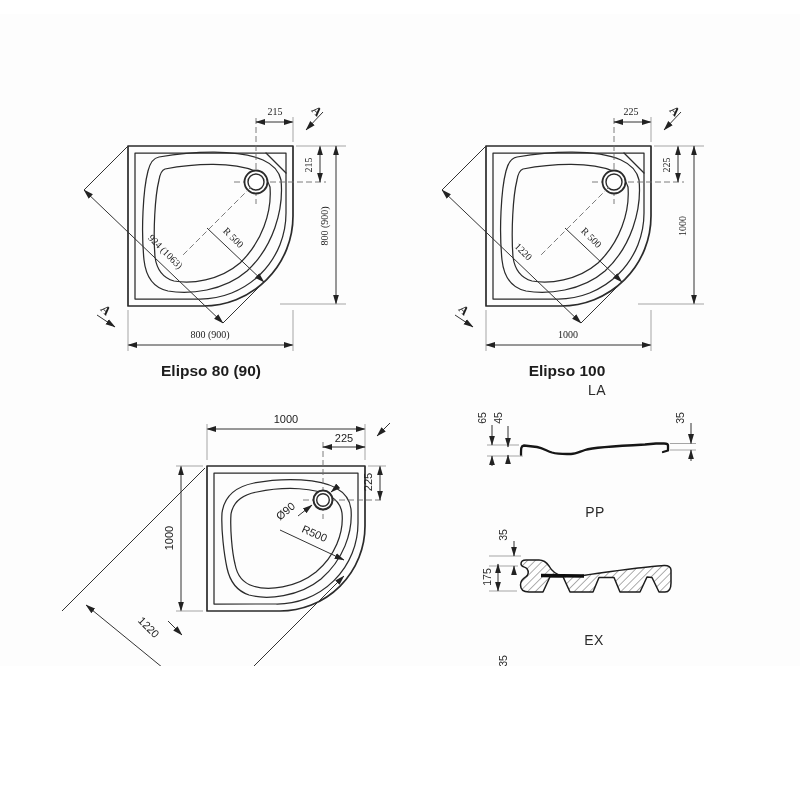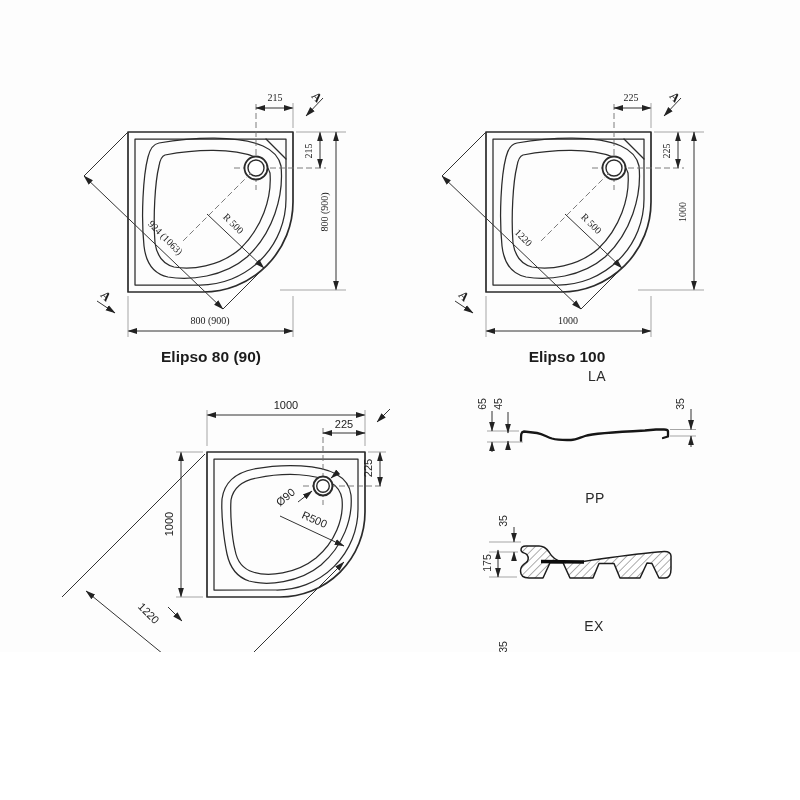--- a/index.html
+++ b/index.html
@@ -1,16 +1,16 @@
 <!DOCTYPE html>
 <html><head>
 <meta charset="utf-8">
 <style>
   html,body{margin:0;padding:0;background:#ffffff;}
-  #stage{width:800px;height:652px;position:relative;background:#fdfdfd;overflow:hidden;}
+  #stage{width:800px;height:652px;position:relative;background:#fdfdfd;overflow:hidden;margin-top:14px;}
   svg{display:block;}
   
   .ln  {stroke:#2b2b2b;stroke-width:1.7;fill:none;stroke-linejoin:round;stroke-linecap:round;}
   .ln2 {stroke:#2b2b2b;stroke-width:1.25;fill:none;stroke-linejoin:round;stroke-linecap:round;}
   .dim {stroke:#333;stroke-width:1;fill:none;}
   .wit {stroke:#9b9b9b;stroke-width:0.9;fill:none;}
   .cen {stroke:#6d6d6d;stroke-width:0.9;fill:none;stroke-dasharray:6 3;}
   .prof{stroke:#161616;stroke-width:2.3;fill:none;stroke-linejoin:round;stroke-linecap:round;}
   .sect{stroke:#1d1d1d;stroke-width:1.5;stroke-linejoin:round;}
   .band{stroke:#0d0d0d;stroke-width:3.4;fill:none;stroke-linecap:butt;}

